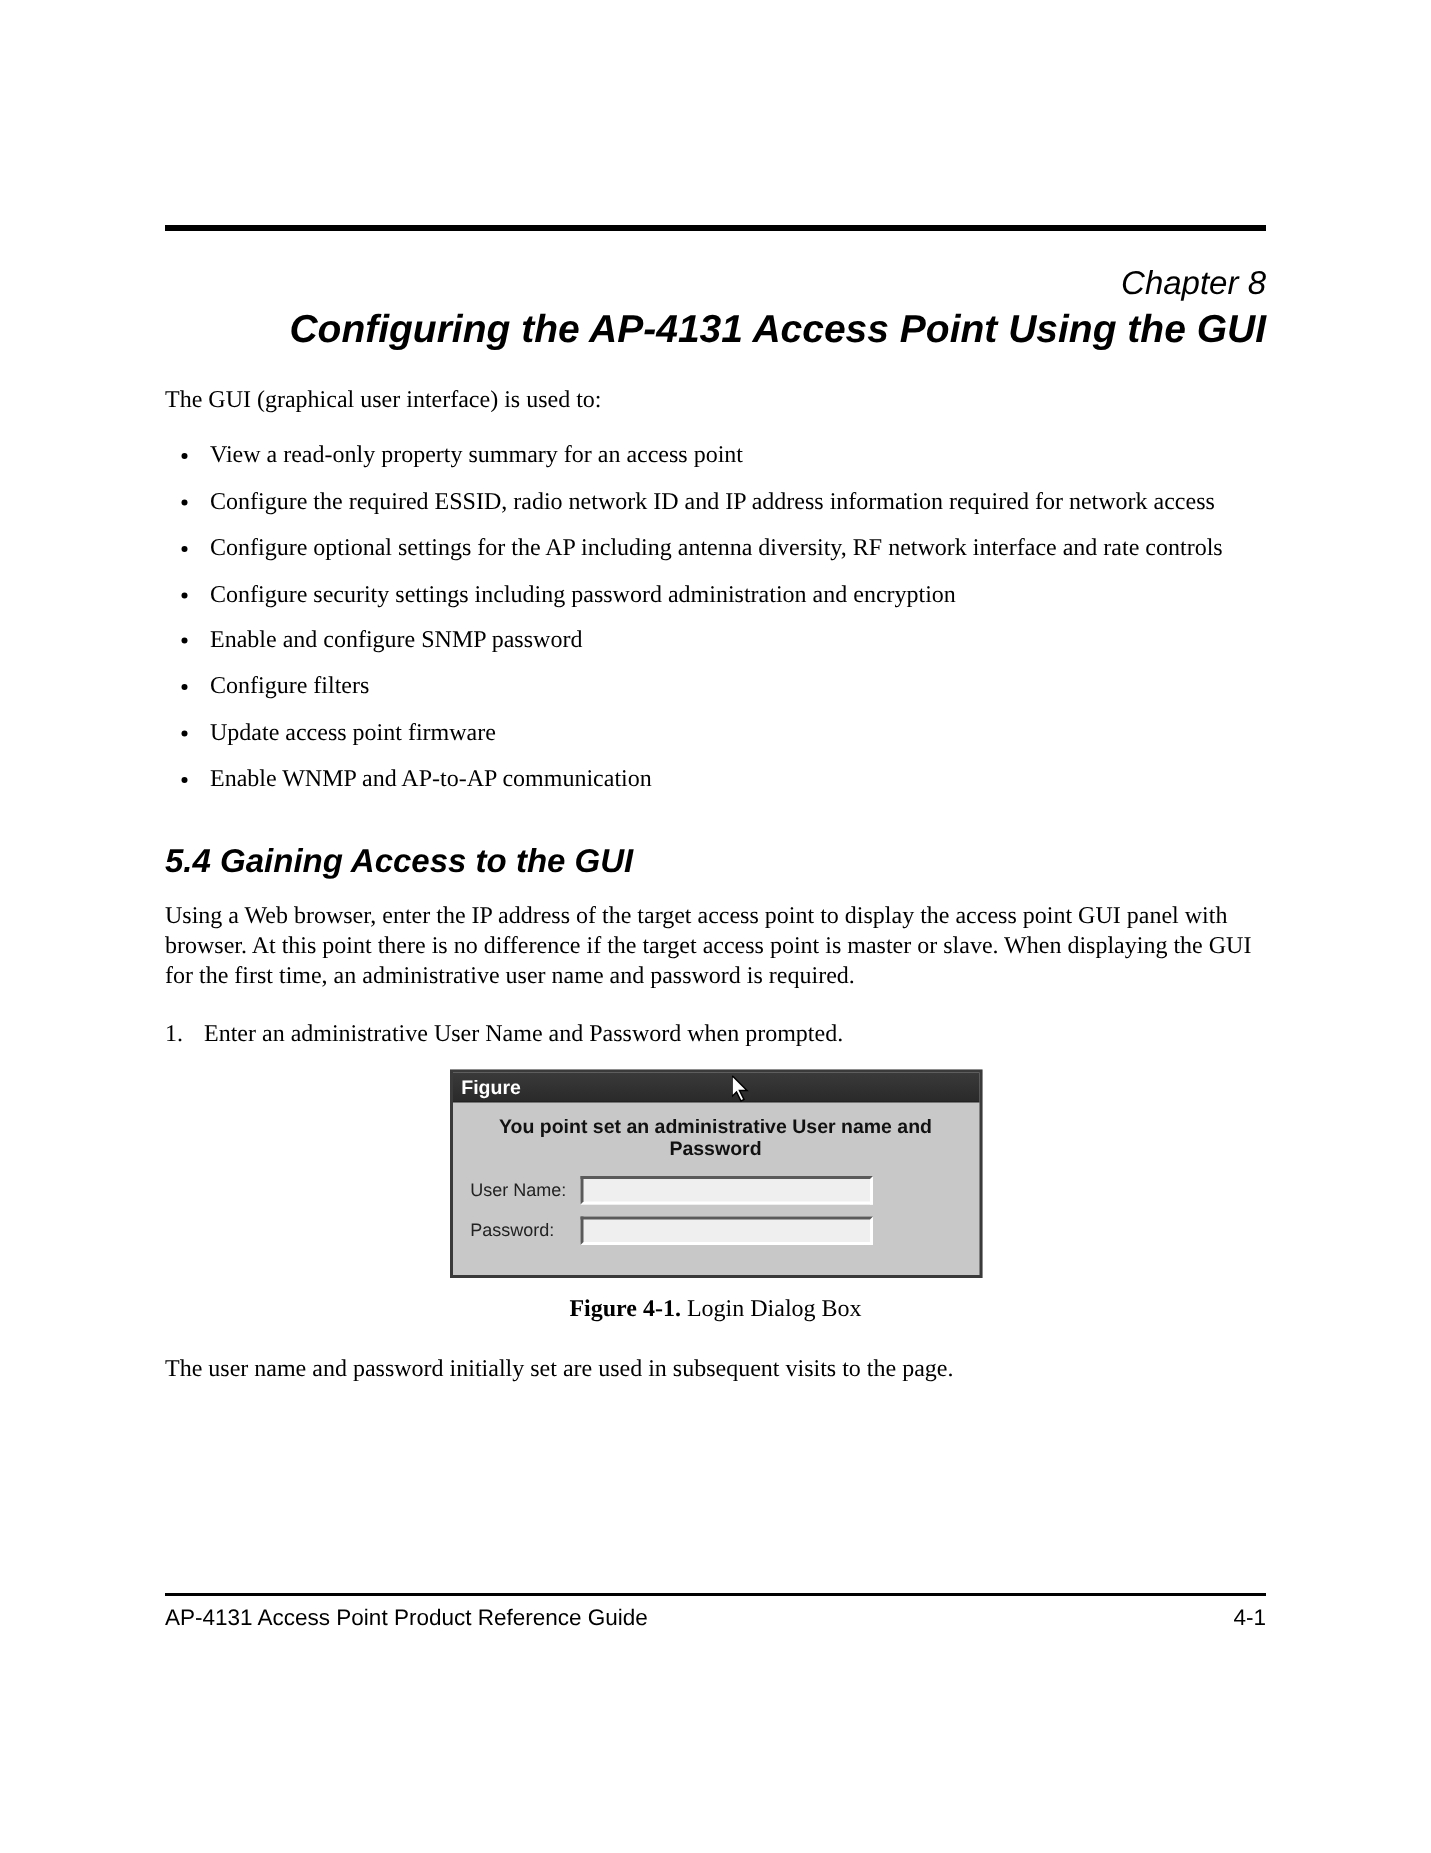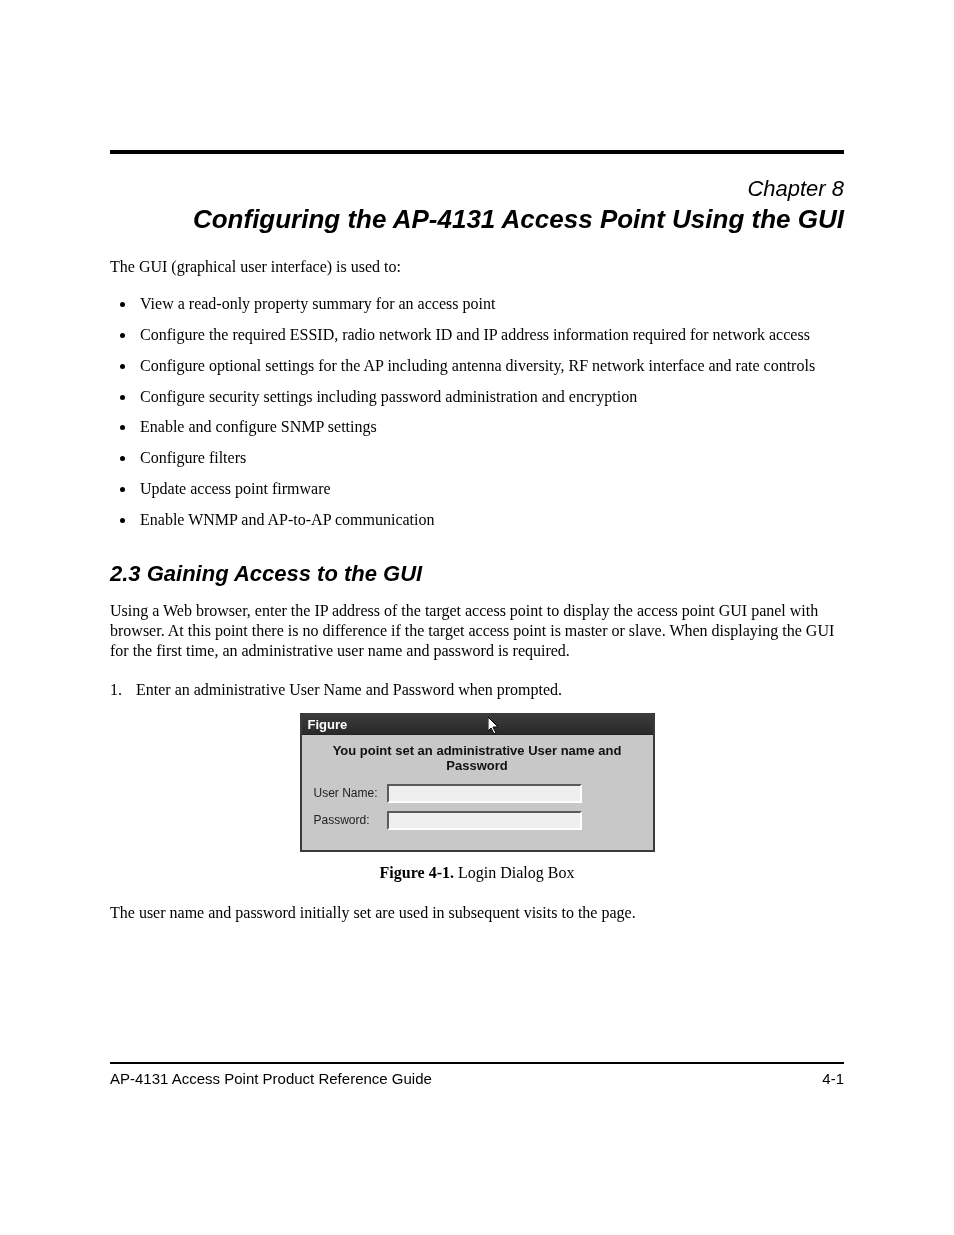--- a/index.html
+++ b/index.html
@@ -157,27 +157,27 @@
     <p class="chapter-title">Configuring the AP-4131 Access Point Using the GUI</p>
   </div>
 
   <p class="intro">The GUI (graphical user interface) is used to:</p>
 
   <ul class="bullets">
     <li>View a read-only property summary for an access point</li>
     <li>Configure the required ESSID, radio network ID and IP address information required for network access</li>
     <li>Configure optional settings for the AP including antenna diversity, RF network interface and rate controls</li>
     <li>Configure security settings including password administration and encryption</li>
-    <li>Enable and configure SNMP settings</li>
+    <li>Enable and configure SNMP password</li>
     <li>Configure filters</li>
     <li>Update access point firmware</li>
     <li>Enable WNMP and AP-to-AP communication</li>
   </ul>
 
-  <div class="section-title">2.3 Gaining Access to the GUI</div>
+  <div class="section-title">5.4 Gaining Access to the GUI</div>
   <p class="body-para">Using a Web browser, enter the IP address of the target access point to display the access point GUI panel with browser. At this point there is no difference if the target access point is master or slave. When displaying the GUI for the first time, an administrative user name and password is required.</p>
 
   <p class="step-num">
     <span class="n">1.</span>
     <span>Enter an administrative User Name and Password when prompted.</span>
   </p>
 
   <div class="dialog-wrap">
     <div class="dialog">
       <div class="titlebar">

